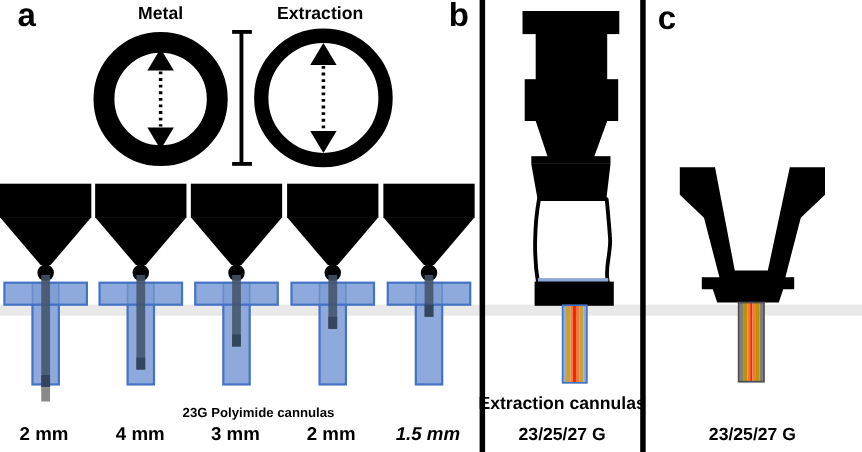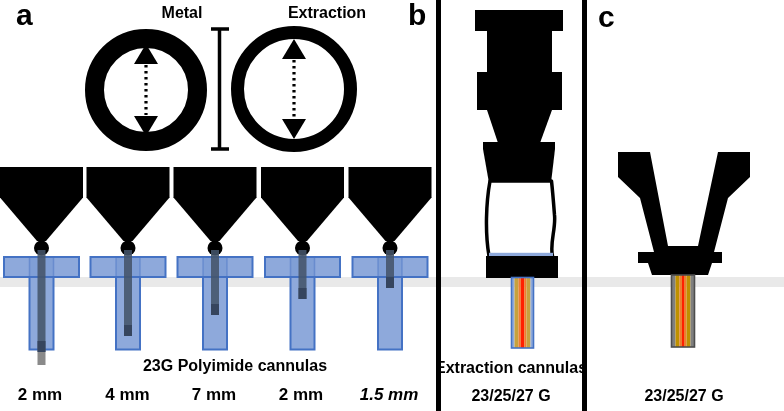--- a/index.html
+++ b/index.html
@@ -3,23 +3,23 @@
 <meta charset="utf-8">
 <style>
   html,body{margin:0;padding:0;background:#fff;}
   .figure{
     position:relative;width:784px;height:411px;background:#fff;overflow:hidden;
     font-family:"Liberation Sans","DejaVu Sans",sans-serif;font-weight:700;color:#000;
   }
   svg.gfx{position:absolute;left:0;top:0;}
   .lbl{position:absolute;white-space:nowrap;transform:translateX(-50%);line-height:1;}
   .panel-letter{position:absolute;font-size:30px;line-height:1;}
-  .circle-lbl{font-size:16px;top:5px;margin-left:36px;}
+  .circle-lbl{font-size:16px;top:5px;}
   .size-lbl{font-size:17px;top:386px;}
-  .caption-a{font-size:16px;top:358px;text-align:center;}
+  .caption-a{font-size:12px;top:369px;text-align:center;}
   .caption-bc{font-size:16px;}
   
   .ink{fill:var(--ink,#000);}
   .band{fill:var(--surface_band,#E9E9E9);}
   .tube{fill:var(--tube_fill,#8EA9DB);stroke:var(--tube_border,#4472C4);stroke-width:2;}
   .tube-overlap{fill:var(--tube_border,#4472C4);fill-opacity:.18;stroke:var(--tube_border,#4472C4);stroke-opacity:.45;stroke-width:1.5;}
   .needle{fill:var(--needle_dark,#44546A);fill-opacity:.88;}
   .needle-tip{fill:var(--needle_tip,#36455E);}
   .needle-gray{fill:var(--needle_gray,#8A8A8A);}
   .dotline{stroke:var(--ink,#000);stroke-width:3.2;stroke-dasharray:2.6 3.4;fill:none;}
@@ -167,21 +167,21 @@
 
   <div class="panel-letter" style="left:16px;top:0px;">a</div>
   <div class="panel-letter" style="left:408px;top:0px;">b</div>
   <div class="panel-letter" style="left:598px;top:2px;">c</div>
 
   <div class="lbl circle-lbl" style="left:146px;">Metal</div>
   <div class="lbl circle-lbl" style="left:291px;">Extraction</div>
 
   <div class="lbl size-lbl" style="left:40px;">2 mm</div>
   <div class="lbl size-lbl" style="left:127.5px;">4 mm</div>
-  <div class="lbl size-lbl" style="left:214px;">7 mm</div>
+  <div class="lbl size-lbl" style="left:214px;">3 mm</div>
   <div class="lbl size-lbl" style="left:301px;">2 mm</div>
   <div class="lbl size-lbl" style="left:389px;font-style:italic;">1.5 mm</div>
 
   <div class="lbl caption-a" style="left:235px;">23G Polyimide cannulas</div>
 
   <div class="lbl caption-bc" style="left:511px;top:360px;">Extraction cannulas</div>
   <div class="lbl caption-bc" style="left:511px;top:388px;">23/25/27 G</div>
 
   <div class="lbl caption-bc" style="left:684px;top:388px;">23/25/27 G</div>
 

